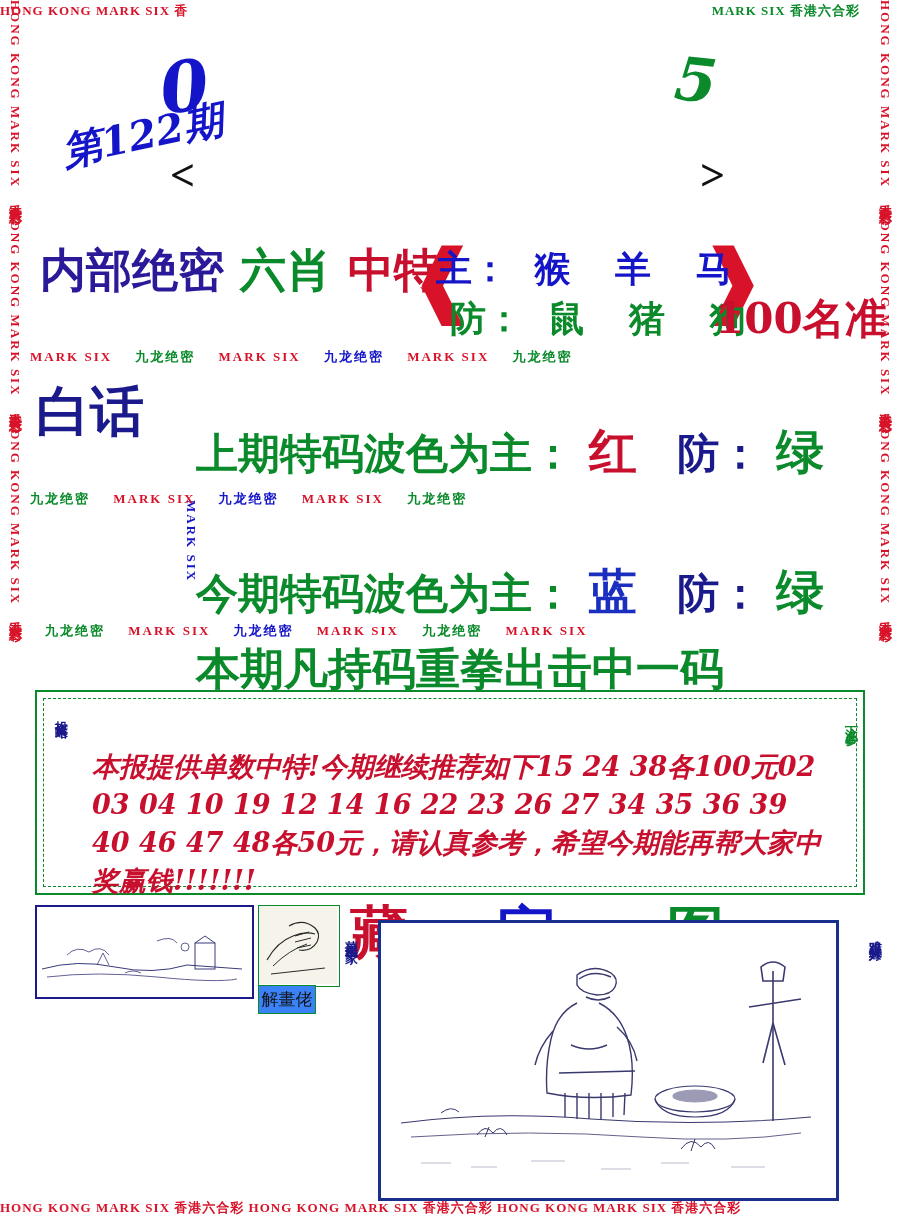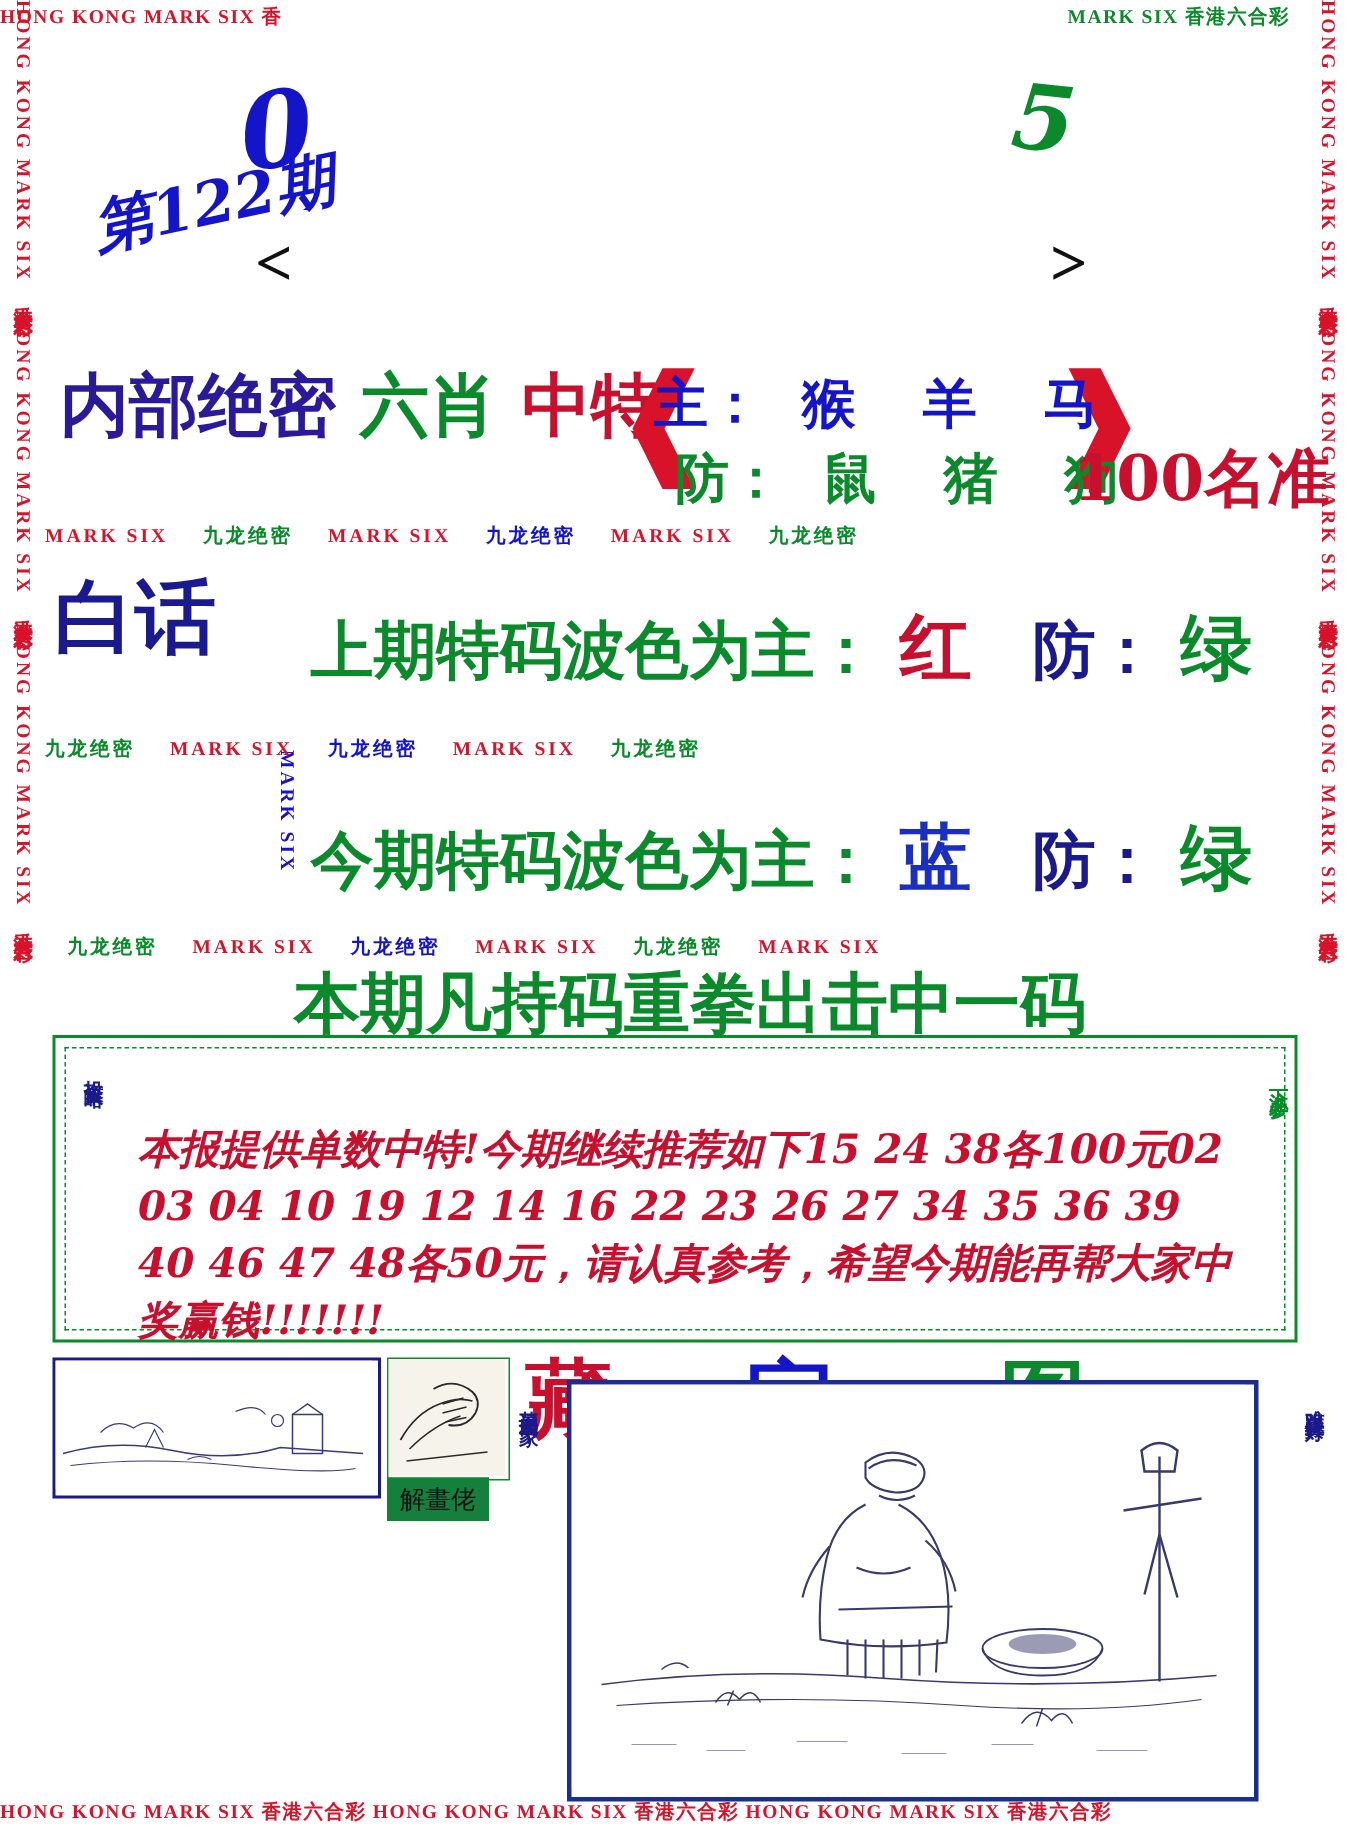--- a/index.html
+++ b/index.html
@@ -106,23 +106,24 @@
   
   #left-big {
     left:36px; top:380px; width:170px;
   }
   #left-big .row { font-size:54px; line-height:62px; white-space:nowrap; }
   #left-big .c1 { color:#1a1a8c; }
 
   
   .wave-row {
     position:absolute;
-    left:207px; width:680px;
+    left:196px; width:680px;
     white-space:nowrap;
     font-size:42px;
+    margin-top:20px;
   }
   #wave-prev { top:400px; }
   #wave-now  { top:540px; }
   .wave-row .lbl { color:#0a8a2a; }
   .wave-row .v-red   { color:#c8102e; font-size:48px; }
   .wave-row .v-blue  { color:#1a2fc0; font-size:48px; }
   .wave-row .v-green { color:#0a8a2a; font-size:48px; }
   .wave-row .def { color:#1a1a8c; }
 
   #vert-marksix {
@@ -165,22 +166,22 @@
   
   #sketch-box {
     left:35px; top:905px; width:215px; height:90px;
     border:2px solid #1a1a8c; background:#fff;
   }
   #stamp-box {
     left:258px; top:905px; width:80px; height:80px;
     border:1px solid #0a8a2a; background:#fff;
   }
   #stamp-caption {
-    left:258px; top:985px; width:68px;
-    border:1px solid #0a8a2a; background:#15803d;
+    left:258px; top:985px; width:58px;
+    border:1px solid #0a8a2a; background:#3b82f6;
     font-size:17px; text-align:center; color:#111; padding:2px 0;
     box-sizing:border-box;
   }
 
   #big-title {
     left:350px; top:895px; width:520px;
     font-size:58px; white-page:nowrap; white-space:nowrap;
   }
   #big-title .t1 { color:#c8102e; }
   #big-title .t2 { color:#1414c8; }

